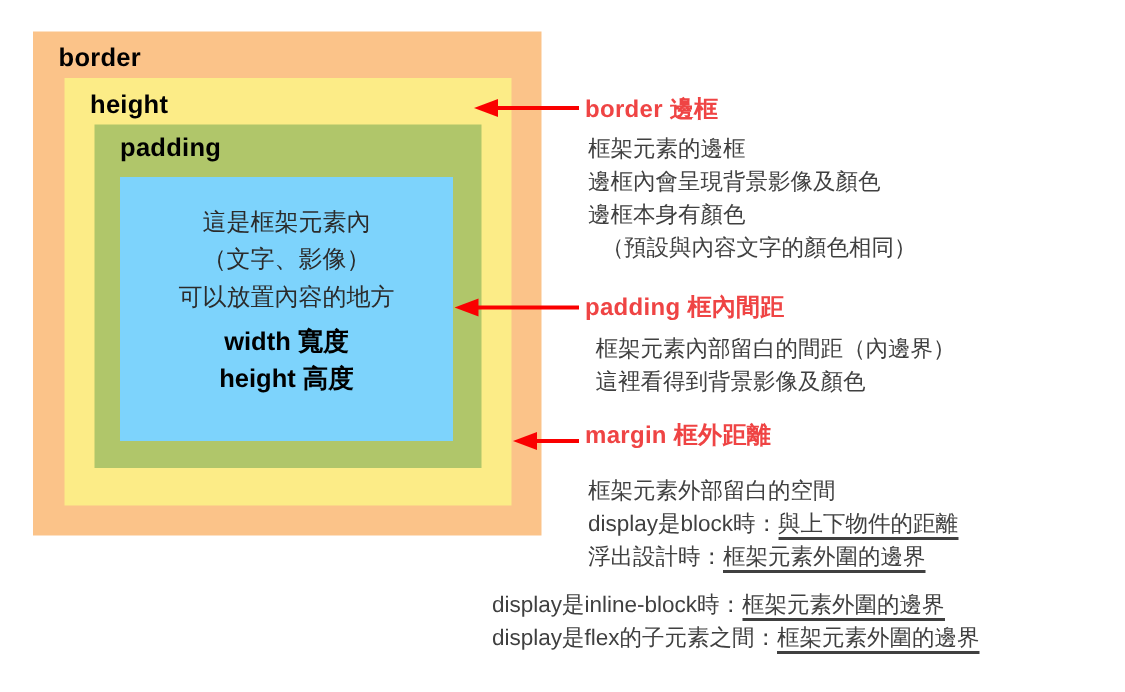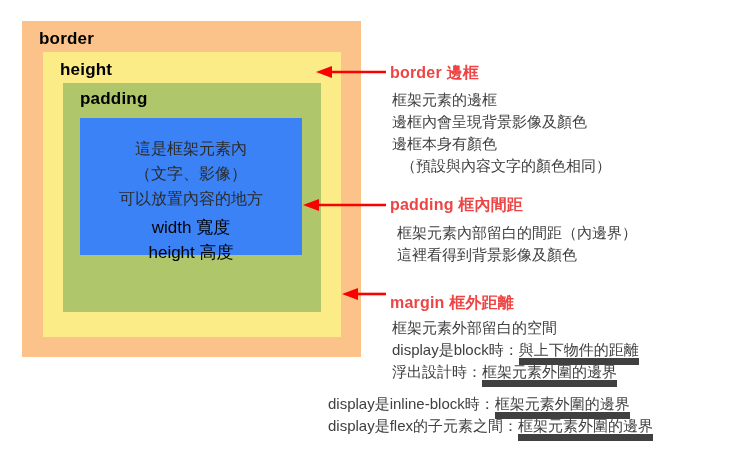--- a/index.html
+++ b/index.html
@@ -46,22 +46,22 @@
     left: 20px; top: 31px;
     width: 258px;
     height: 229px;
     background: #b0c66a;
     box-sizing: border-box;
   }
   .box-content {
     position: absolute;
     left: 17px; top: 35px;
     width: 222px;
-    height: 137px;
-    background: #3b82f6;
+    height: 176px;
+    background: #7dd3fc;
     box-sizing: border-box;
   }
 
   .box-label {
     position: absolute;
     font-weight: bold;
     font-size: 17px;
     color: #000000;
     letter-spacing: 0.2px;
     white-space: nowrap;
@@ -81,21 +81,21 @@
     color: #2b2b2b;
     white-space: nowrap;
   }
   .content-dims {
     position: absolute;
     left: 0;
     top: 97px;
     width: 222px;
     text-align: center;
     font-size: 17px;
-    font-weight: normal;
+    font-weight: bold;
     line-height: 25px;
     color: #000000;
     white-space: nowrap;
   }
 
   
   .arrow {
     position: absolute;
     height: 14px;
     pointer-events: none;
@@ -113,21 +113,21 @@
   }
   .annot-body {
     position: absolute;
     font-size: 15px;
     line-height: 22px;
     color: #404040;
     white-space: nowrap;
   }
   .annot-body div { white-space: nowrap; }
   .u-red {
-    border-bottom: 7px solid #404040;
+    border-bottom: 2px solid #404040;
     padding-bottom: 0px;
   }
 </style>
 </head>
 <body>
 
 <div id="boxmodel">
 
   <div class="box-margin">
     <div class="box-label label-margin">border</div>
@@ -185,21 +185,21 @@
   <div style="padding-left:9px;">（預設與內容文字的顏色相同）</div>
 </div>
 
 <div class="annot-heading" style="left:390px; top:195px;">padding 框內間距</div>
 
 <div class="annot-body" style="left:397px; top:222px;">
   <div>框架元素內部留白的間距（內邊界）</div>
   <div>這裡看得到背景影像及顏色</div>
 </div>
 
-<div class="annot-heading" style="left:390px; top:293px;">margin 框外距離</div>
+<div class="annot-heading" style="left:390px; top:280px;">margin 框外距離</div>
 
 <div class="annot-body" style="left:392px; top:317px;">
   <div>框架元素外部留白的空間</div>
   <div>
     <span>display是block時：</span><span class="u-red">與上下物件的距離</span>
   </div>
   <div>
     <span>浮出設計時：</span><span class="u-red">框架元素外圍的邊界</span>
   </div>
 </div>

